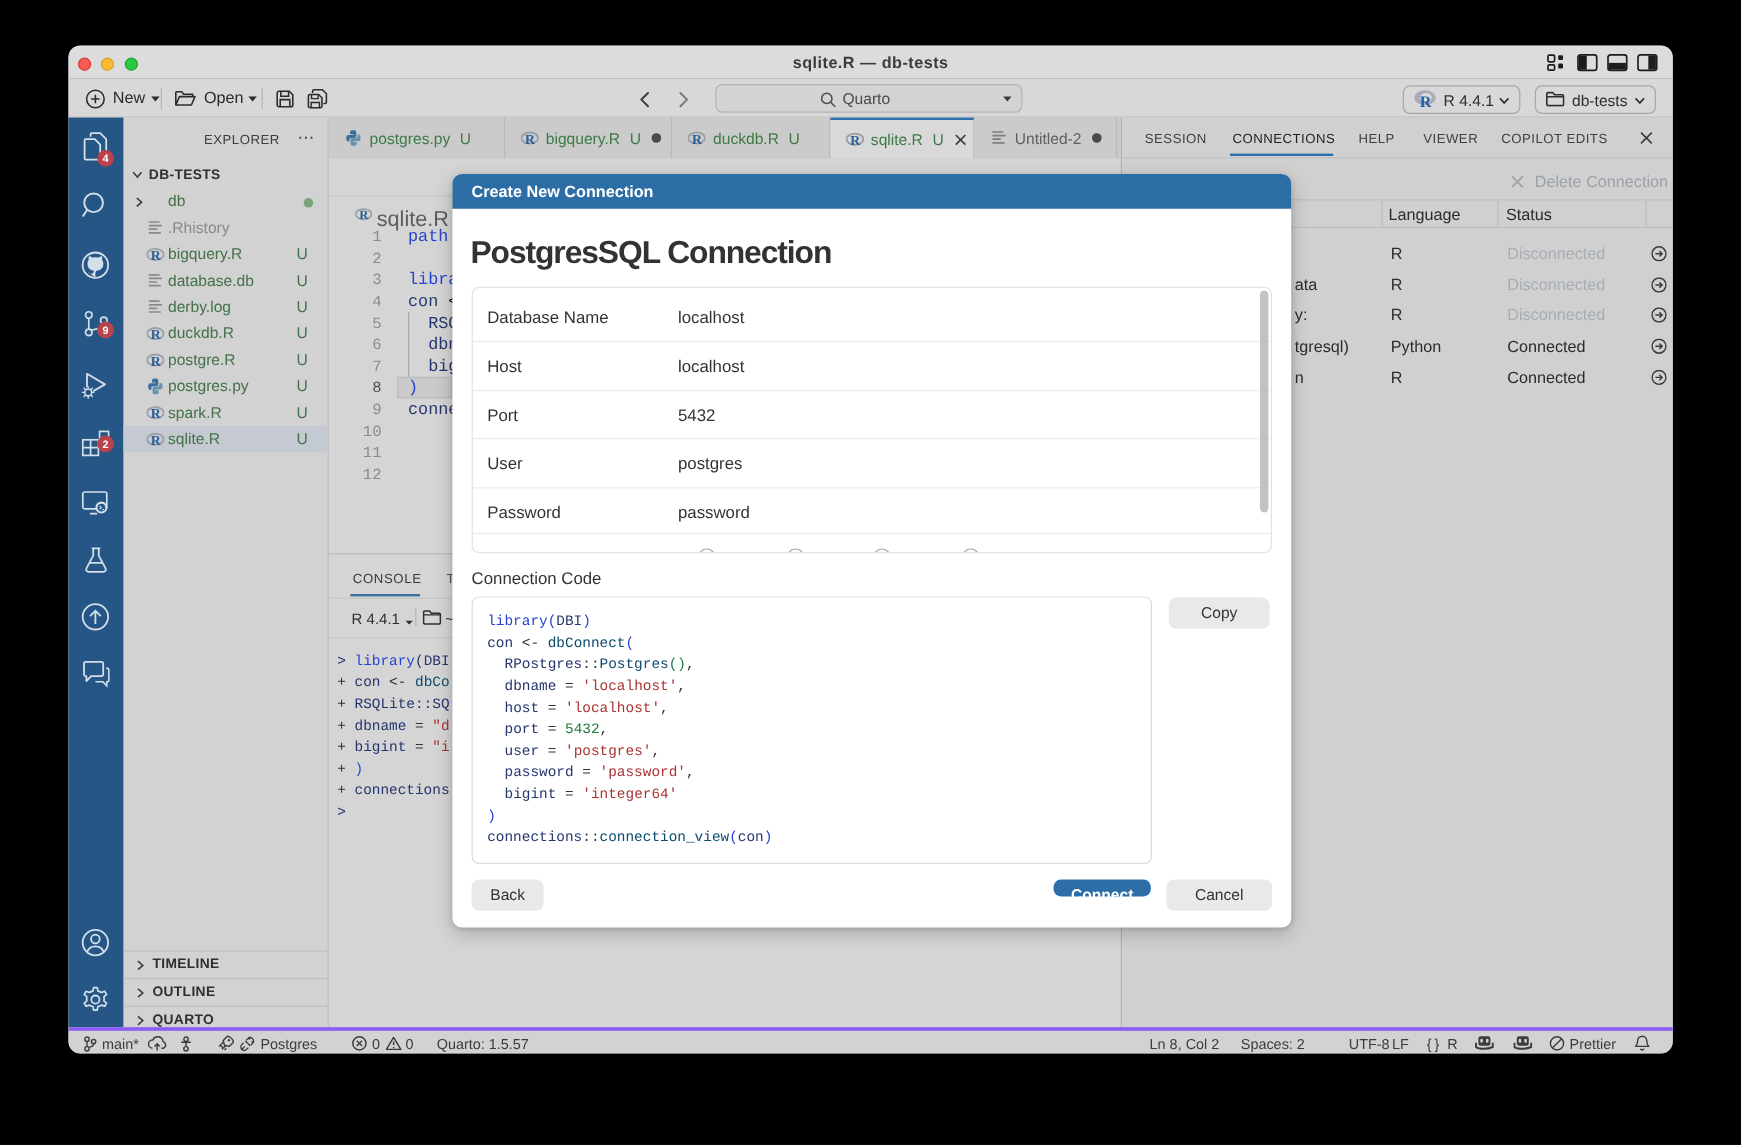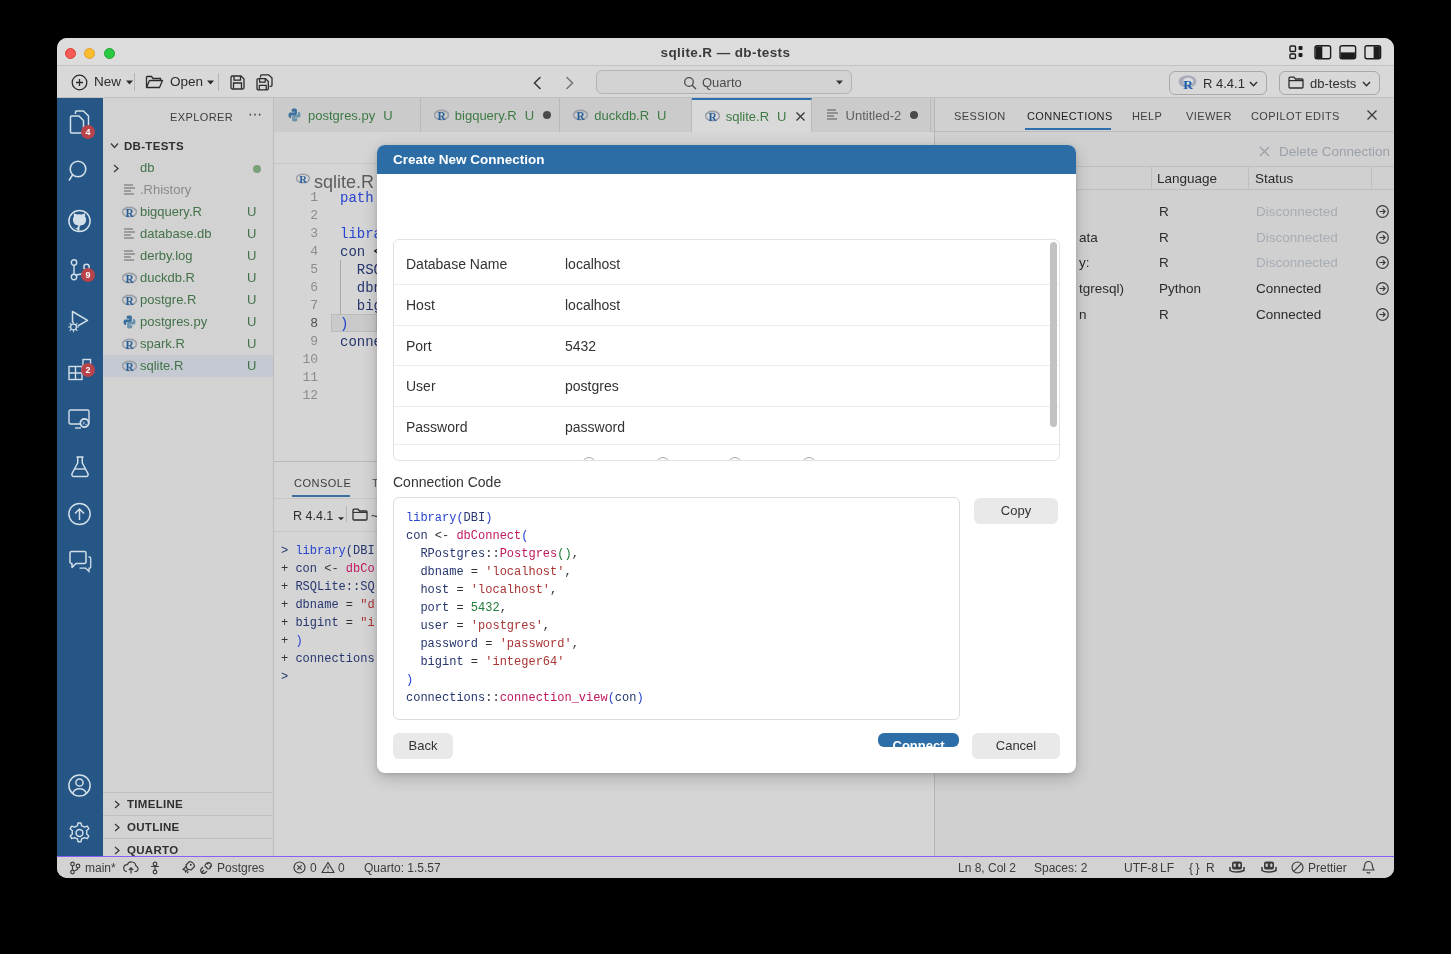--- a/index.html
+++ b/index.html
@@ -23,21 +23,21 @@
   .tab { position:absolute; top:0; height:34px; background:#cbcbcb; border-right:1px solid #b9b9b9;
          display:flex; align-items:center; padding:0 9px 0 13px; }
   .tab.active { background:#d9d9d9; border-top:2px solid #2b6fad; height:34px; padding-top:0; }
   .tabic { width:15px; height:16px; margin-right:6px; flex:none; }
   .tabtxt { font-size:13px; color:#3d7a44; white-space:nowrap; }
   .tabu { font-size:13px; color:#3d7a44; margin-left:8px; }
   .tabdot { width:8px; height:8px; border-radius:50%; background:#4a4a4a; margin-left:9px; flex:none; }
   .tabx { margin-left:9px; flex:none; }
   .cb { color:#2744cf; }
   .cn { color:#26366e; }
-  .co { color:#be185d; }
+  .co { color:#0c4a6e; }
   .cr { color:#a93434; }
   .cg { color:#1e7b38; }
   .ptab { font-size:11px; letter-spacing:0.4px; color:#3f3f3f; }
   .crow { left:0; width:460px; height:22px; font-size:13.5px; color:#2b2b2b; }
   .cdis { color:#a7adb4; }
   .arr { left:441px; width:13px; height:13px; }
   .st { position:absolute; top:4px; font-size:12px; color:#3c3c3c; white-space:nowrap; }
   .frow { position:absolute; left:0; width:667px; height:40.5px; border-bottom:1px solid #ececec; font-size:14px; color:#333; }
   .flab { position:absolute; left:12px; top:12px; }
   .fval { position:absolute; left:171px; top:12px; }
@@ -483,21 +483,21 @@
     <svg class="abs arr" style="top:184px;" viewBox="0 0 13 13">
         <circle cx="6.5" cy="6.5" r="5.8" fill="none" stroke="#3a3a3a" stroke-width="1.2"></circle>
         <path d="M3.5 6.5h5.5M6.8 4.2l2.3 2.3-2.3 2.3" fill="none" stroke="#3a3a3a" stroke-width="1.2"></path>
       </svg>
     <svg class="abs arr" style="top:210px;" viewBox="0 0 13 13">
         <circle cx="6.5" cy="6.5" r="5.8" fill="none" stroke="#3a3a3a" stroke-width="1.2"></circle>
         <path d="M3.5 6.5h5.5M6.8 4.2l2.3 2.3-2.3 2.3" fill="none" stroke="#3a3a3a" stroke-width="1.2"></path>
       </svg>
   </div>
 
-  <div class="abs" id="statusbar" style="left:0;top:818px;width:1337px;height:22px;background:#d2d2d2;border-top:1px solid #8b5cf6;font-size:12px;color:#3c3c3c;">
+  <div class="abs" id="statusbar" style="left:0;top:818px;width:1337px;height:22px;background:#d2d2d2;border-top:3px solid #8b5cf6;font-size:12px;color:#3c3c3c;">
     <svg class="abs" style="left:12px;top:4px;" width="12" height="14" viewBox="0 0 12 14">
       <circle cx="3.5" cy="3" r="1.8" fill="none" stroke="#3c3c3c" stroke-width="1.2"></circle>
       <circle cx="3.5" cy="11" r="1.8" fill="none" stroke="#3c3c3c" stroke-width="1.2"></circle>
       <circle cx="9" cy="5" r="1.8" fill="none" stroke="#3c3c3c" stroke-width="1.2"></circle>
       <path d="M3.5 4.8v4.4M9 6.8c0 2-2 2.5-3.5 2.7" fill="none" stroke="#3c3c3c" stroke-width="1.2"></path>
     </svg>
     <div class="st" style="left:28px;">main*</div>
     <svg class="abs" style="left:66px;top:4px;" width="16" height="13" viewBox="0 0 16 13">
       <path d="M4 10.5 a3.4 3.4 0 0 1 .3-6.8 a4.5 4.5 0 0 1 8.6 1.2 a3 3 0 0 1 .4 5.6 h-1.8" fill="none" stroke="#3c3c3c" stroke-width="1.2"></path>
       <path d="M8 12.5V7M5.8 9l2.2-2.2L10.2 9" fill="none" stroke="#3c3c3c" stroke-width="1.2"></path>
@@ -553,20 +553,21 @@
       <path d="M6.5 1.5 a3.8 3.8 0 0 1 3.8 3.8 c0 3 1.2 4.2 1.7 4.7 H1 c.5-.5 1.7-1.7 1.7-4.7 A3.8 3.8 0 0 1 6.5 1.5z" fill="none" stroke="#3c3c3c" stroke-width="1.2" stroke-linejoin="round"></path>
       <path d="M5 12 a1.6 1.6 0 0 0 3 0" fill="none" stroke="#3c3c3c" stroke-width="1.2"></path>
     </svg>
   </div>
 
 </div>
 
 <div class="abs" id="dialog" style="left:377px;top:145px;width:699px;height:628px;background:#fff;border-radius:8px;box-shadow:0 5px 16px rgba(0,0,0,0.2), 0 1px 4px rgba(0,0,0,0.12);z-index:50;">
   <div class="abs" style="left:0;top:0;width:699px;height:29px;background:#2d6da6;border-radius:8px 8px 0 0;"></div>
   <div class="abs" style="left:16px;top:7px;font-size:13.5px;font-weight:bold;color:#fff;">Create New Connection</div>
+  <div class="abs" style="left:15px;top:50px;font-size:26.5px;font-weight:bold;color:#333;letter-spacing:-0.9px;">PostgresSQL Connection</div>
 
   <div class="abs" id="formbox" style="left:16px;top:94px;width:667px;height:222px;border:1px solid #e2e2e2;border-radius:6px;overflow:hidden;">
     <div class="frow" style="top:0;height:45px;">
         <span class="flab" style="top:16px;">Database Name</span>
         <span class="fval" style="top:16px;">localhost</span>
       </div>
     <div class="frow" style="top:45px;">
         <span class="flab">Host</span>
         <span class="fval">localhost</span>
       </div>

